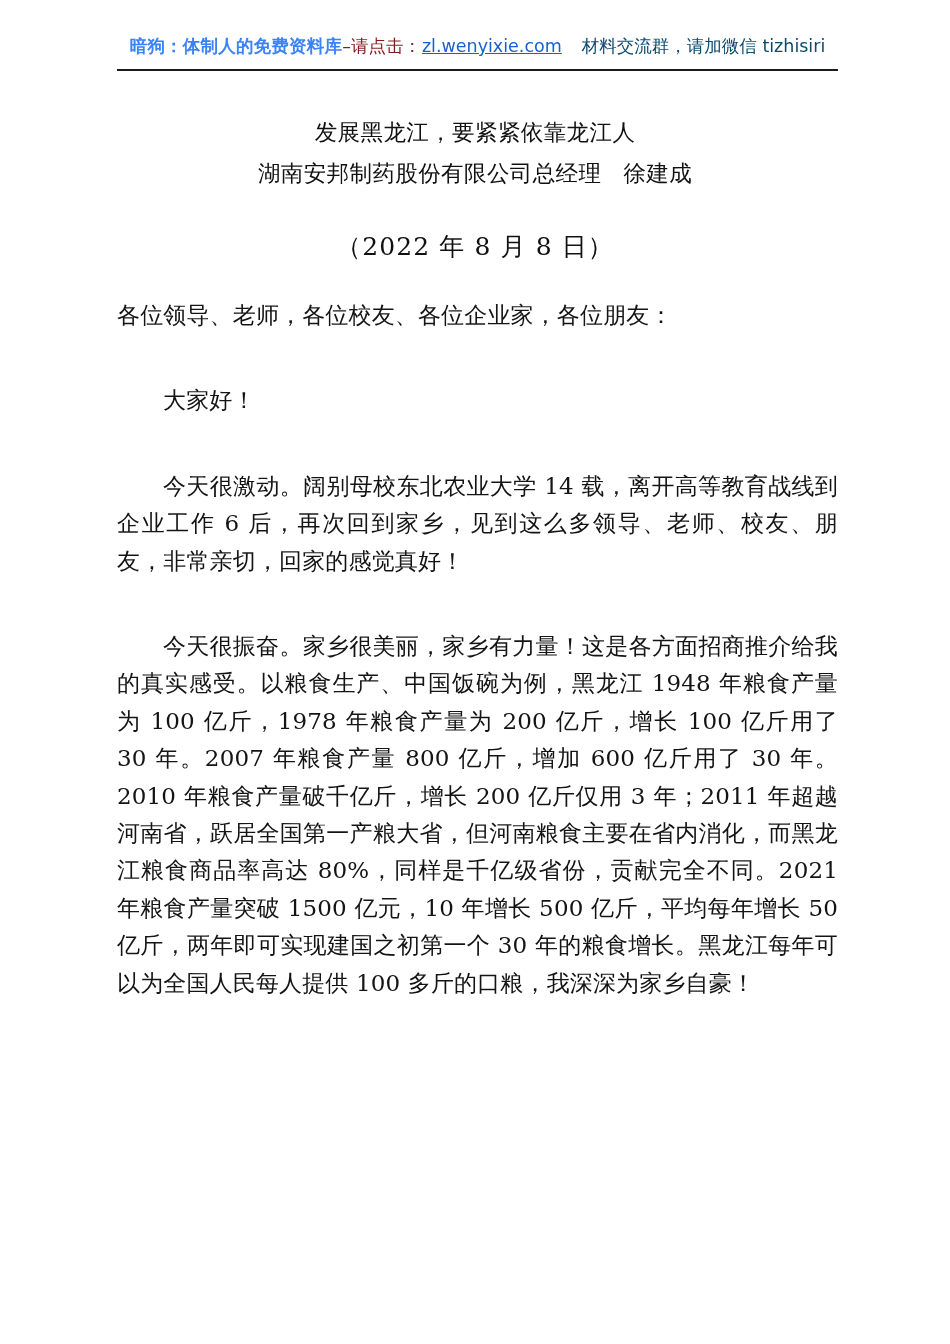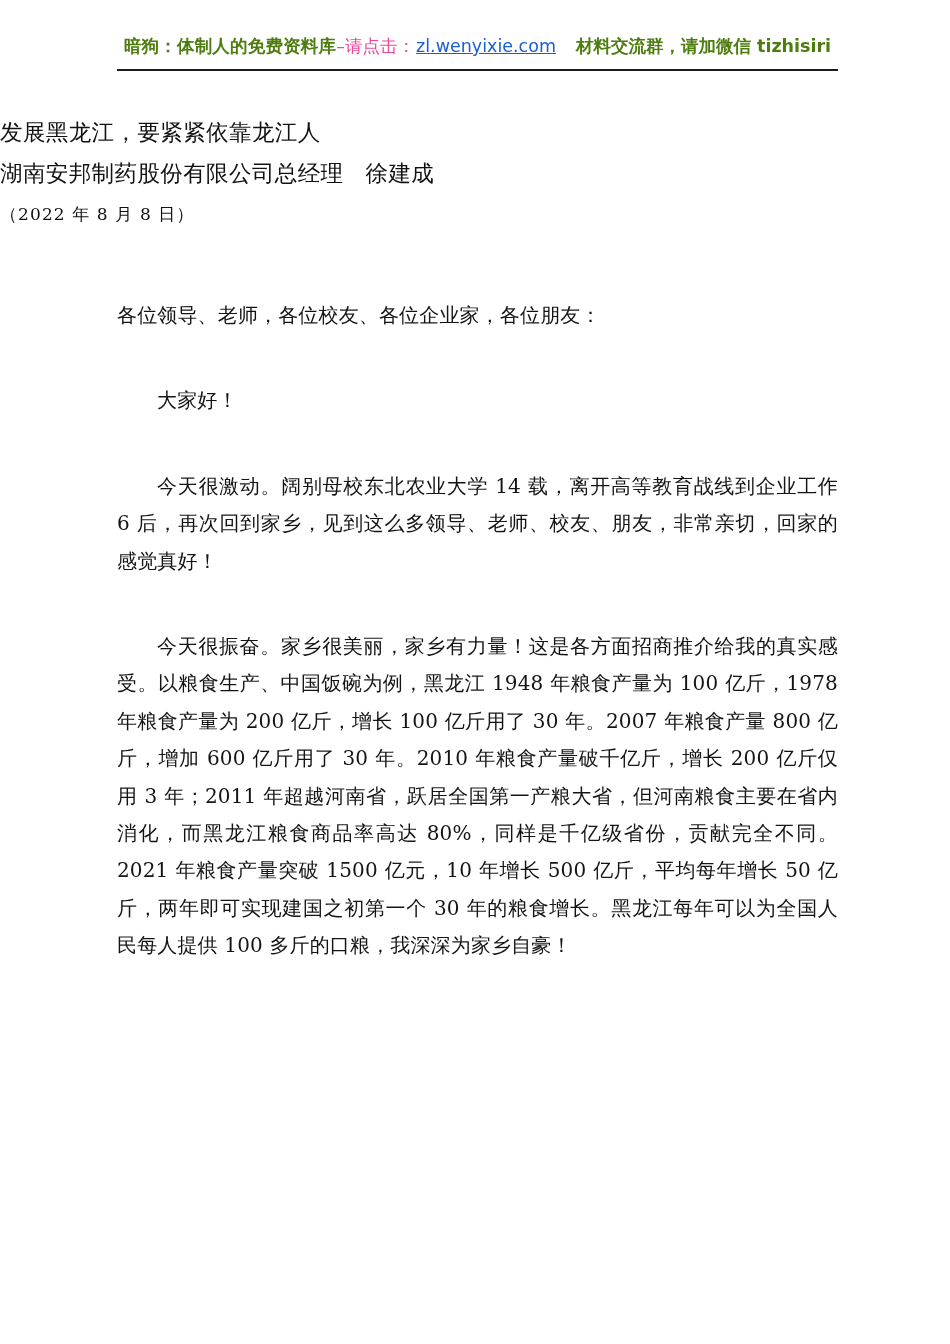--- a/index.html
+++ b/index.html
@@ -35,84 +35,86 @@
   }
   .header-line {
     display: block;
     white-space: nowrap;
     text-align: center;
     line-height: 1.15;
     font-size: 17.5px;
     font-family: "DejaVu Sans", "Liberation Sans", sans-serif;
   }
   .hdr-red {
-    color: #4d7c0f;
+    color: #3b82f6;
     font-weight: bold;
     letter-spacing: 0.2px;
   }
   .hdr-dash {
-    color: #ec4899;
+    color: #7f1d1d;
     font-weight: normal;
   }
   .hdr-link {
     color: #1a5fd0;
     font-weight: normal;
     margin-left: 1px;
   }
   .hdr-gap {
     display: inline-block;
     width: 20px;
   }
   .hdr-plain {
-    color: #4d7c0f;
-    font-weight: bold;
+    color: #0c4a6e;
+    font-weight: normal;
   }
   .header-rule {
     position: absolute;
     left: 117px;
     top: 69px;
     width: 721px;
     height: 0;
     border-top: 2.2px solid #1a1a1a;
   }
 
   
   .title-block {
     position: absolute;
     left: 0;
     top: 112px;
     width: 950px;
+    text-align: center;
   }
   .title-line {
     display: block;
     font-size: 22.5px;
     line-height: 41px;
     letter-spacing: 0.4px;
     color: #111111;
     white-space: nowrap;
   }
   .title-line.date {
-    font-size: 17px;
+    font-size: 25px;
     letter-spacing: 1.1px;
+    margin-top: 32px;
   }
   .name-gap {
     display: inline-block;
     width: 22px;
   }
 
   
   .body-text {
     position: absolute;
     left: 117px;
     top: 297px;
     width: 721px;
   }
   .para {
     margin: 0;
-    font-size: 20px;
+    font-size: 23px;
     line-height: 37.4px;
     text-align: justify;
     text-justify: inter-ideograph;
     letter-spacing: 0.15px;
     color: #141414;
     text-indent: 0;
   }
   .para.indent {
     text-indent: 2em;
     margin-top: 48px;

